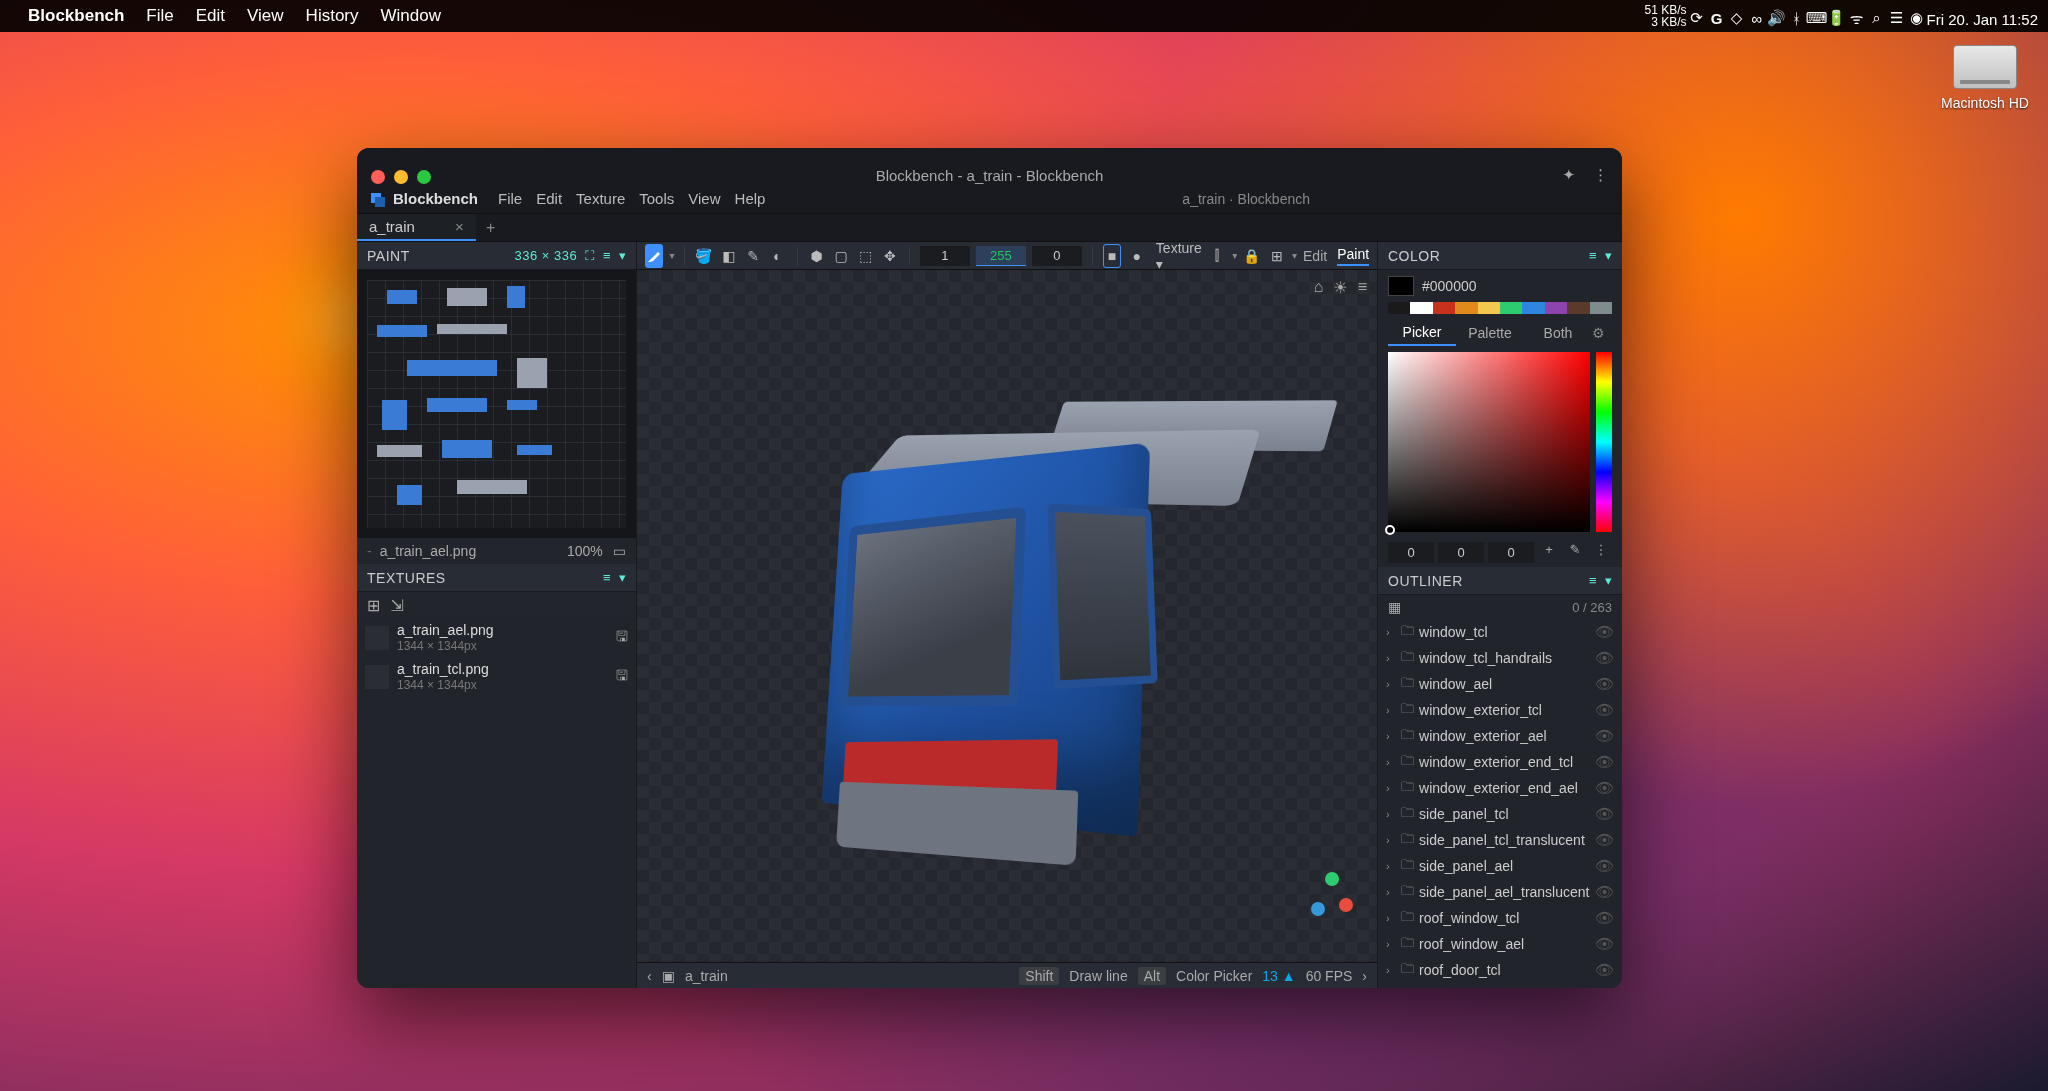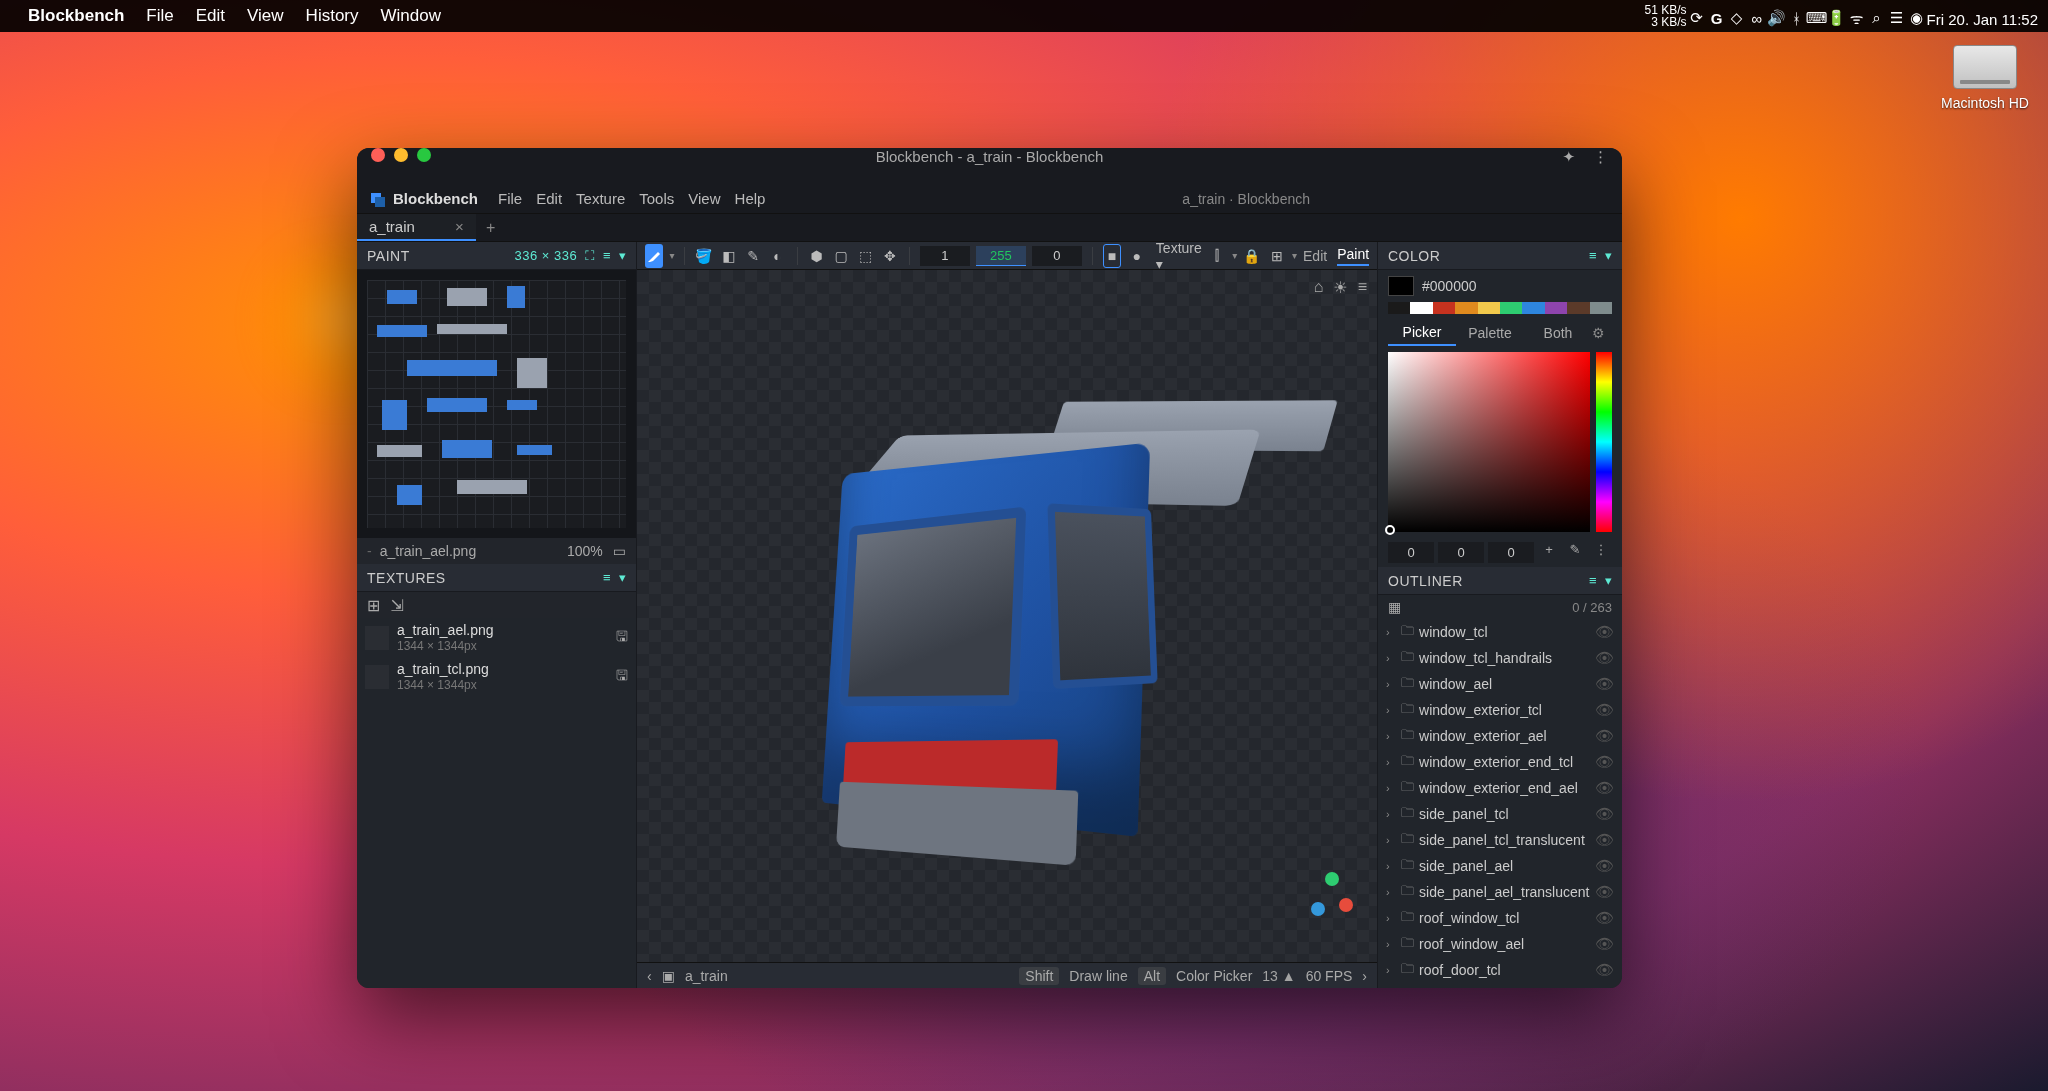--- a/index.html
+++ b/index.html
@@ -18,21 +18,21 @@
 .menubar .right .stat { font-size: 12px; line-height: 1; text-align: right; }
 .menubar .right .icn { width: 20px; height: 20px; display: flex; align-items: center; justify-content: center; }
 
 .desktop-icon { position: absolute; top: 45px; right: 18px; width: 90px; text-align: center; color: #fff; font-size: 14px; text-shadow: 0 1px 2px rgba(0,0,0,0.8); }
 .desktop-icon .hd { width: 64px; height: 44px; margin: 0 auto 6px; background: linear-gradient(#e8e8e8, #c0c0c0); border-radius: 4px; border: 1px solid #888; position: relative; }
 .desktop-icon .hd::after { content:""; position:absolute; bottom:4px; left:6px; right:6px; height:4px; background:#888; border-radius:1px; }
 
 
 .window { position: absolute; left: 357px; top: 148px; width: 1265px; height: 840px; background: #21252b; border-radius: 12px; overflow: hidden; box-shadow: 0 30px 80px rgba(0,0,0,0.6); display: flex; flex-direction: column; color: #c4c8cf; }
 
-.titlebar { height: 36px; background: #181a1f; display: flex; align-items: flex-start; position: relative; font-size: 15px; }
+.titlebar { height: 36px; background: #181a1f; display: flex; align-items: flex-end; position: relative; font-size: 15px; }
 .traffic { display: flex; gap: 9px; padding-left: 14px; }
 .traffic span { width: 14px; height: 14px; border-radius: 50%; }
 .tl-close { background: #ff5f57; } .tl-min { background: #febc2e; } .tl-max { background: #28c840; }
 .titlebar .title { position: absolute; left: 50%; transform: translateX(-50%); color: #aaa; }
 .titlebar .tb-right { margin-left: auto; padding-right: 14px; display: flex; gap: 18px; color: #aaa; }
 
 .appmenu { height: 30px; background: #181a1f; display: flex; align-items: center; padding: 0 12px; font-size: 15px; gap: 14px; border-bottom: 1px solid #111; }
 .appmenu .logo { display: flex; align-items: center; gap: 6px; font-weight: 600; color: #ddd; margin-right: 6px; }
 .appmenu .am-item { color: #bbb; cursor: default; }
 .appmenu .crumb { margin-left: auto; color: #888; font-size: 14px; margin-right: 300px; }
@@ -95,21 +95,21 @@
 .gizmo .ax { position: absolute; width: 14px; height: 14px; border-radius: 50%; }
 .gizmo .gx { background: #e74c3c; left: 32px; top: 26px; }
 .gizmo .gy { background: #2ecc71; left: 18px; top: 0; }
 .gizmo .gz { background: #3498db; left: 4px; top: 30px; }
 
 .vp-tr { position: absolute; right: 10px; top: 8px; display: flex; gap: 10px; color: #aaa; }
 
 .statusbar { height: 26px; background: #282c34; display: flex; align-items: center; padding: 0 10px; font-size: 14px; color: #aaa; gap: 10px; border-top: 1px solid #111; }
 .statusbar .sb-r { margin-left: auto; display: flex; align-items: center; gap: 10px; }
 .kbd { background: #3a3d42; padding: 1px 6px; border-radius: 3px; font-size: 14px; }
-.warn { color: #a3a3a3; }
+.warn { color: #0ea5e9; }
 
 
 .right-panel { width: 245px; background: #21252b; display: flex; flex-direction: column; border-left: 1px solid #181a1f; }
 .hexrow { display: flex; align-items: center; padding: 6px 10px; gap: 8px; }
 .hexrow .sw { width: 26px; height: 20px; background: #000; border: 1px solid #444; }
 .hexrow .hex { color: #ccc; font-size: 14px; }
 .palette { display: flex; padding: 0 10px 6px; gap: 0; }
 .palette span { flex: 1; height: 12px; }
 .ctabs { display: flex; padding: 0 10px; font-size: 14px; align-items: center; }
 .ctabs .ct { flex: 1; text-align: center; padding: 4px 0; color: #aaa; cursor: pointer; }

